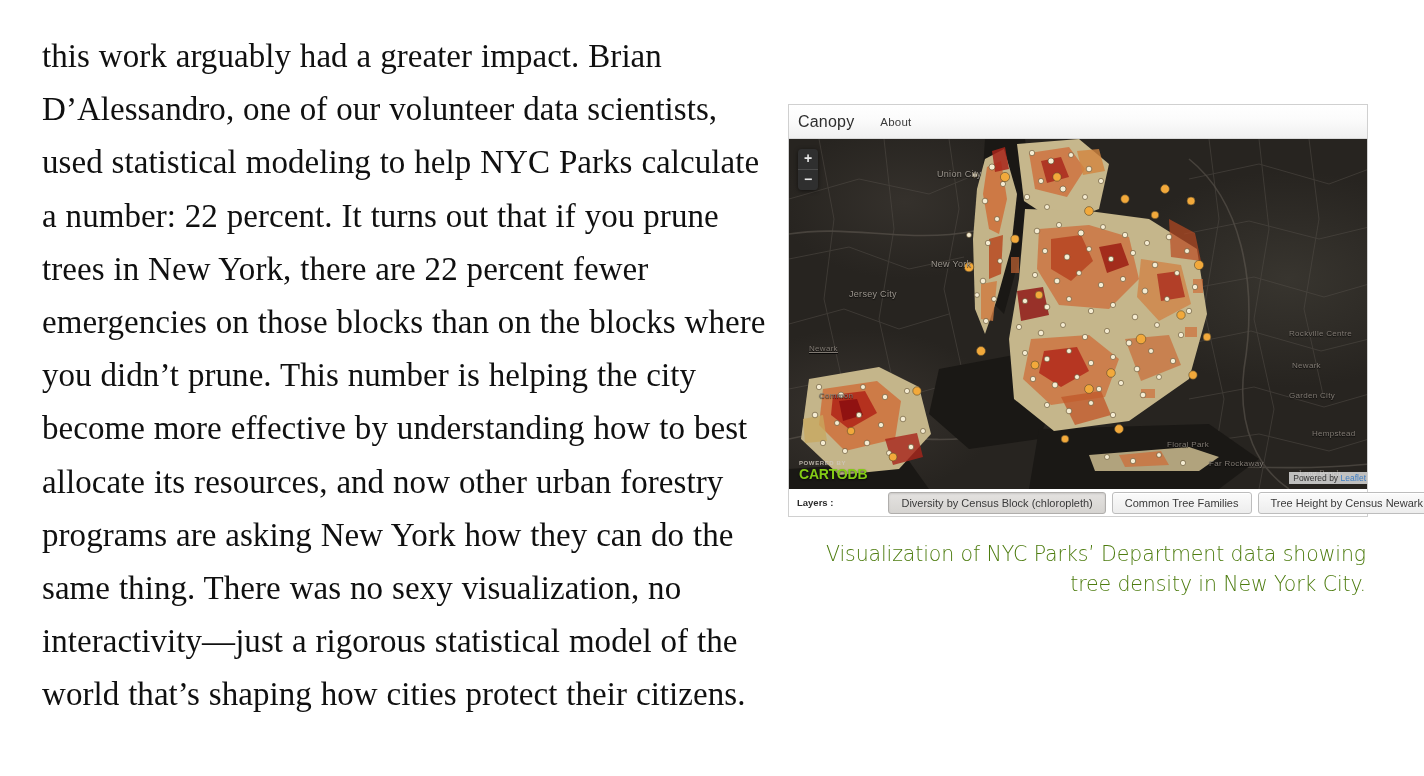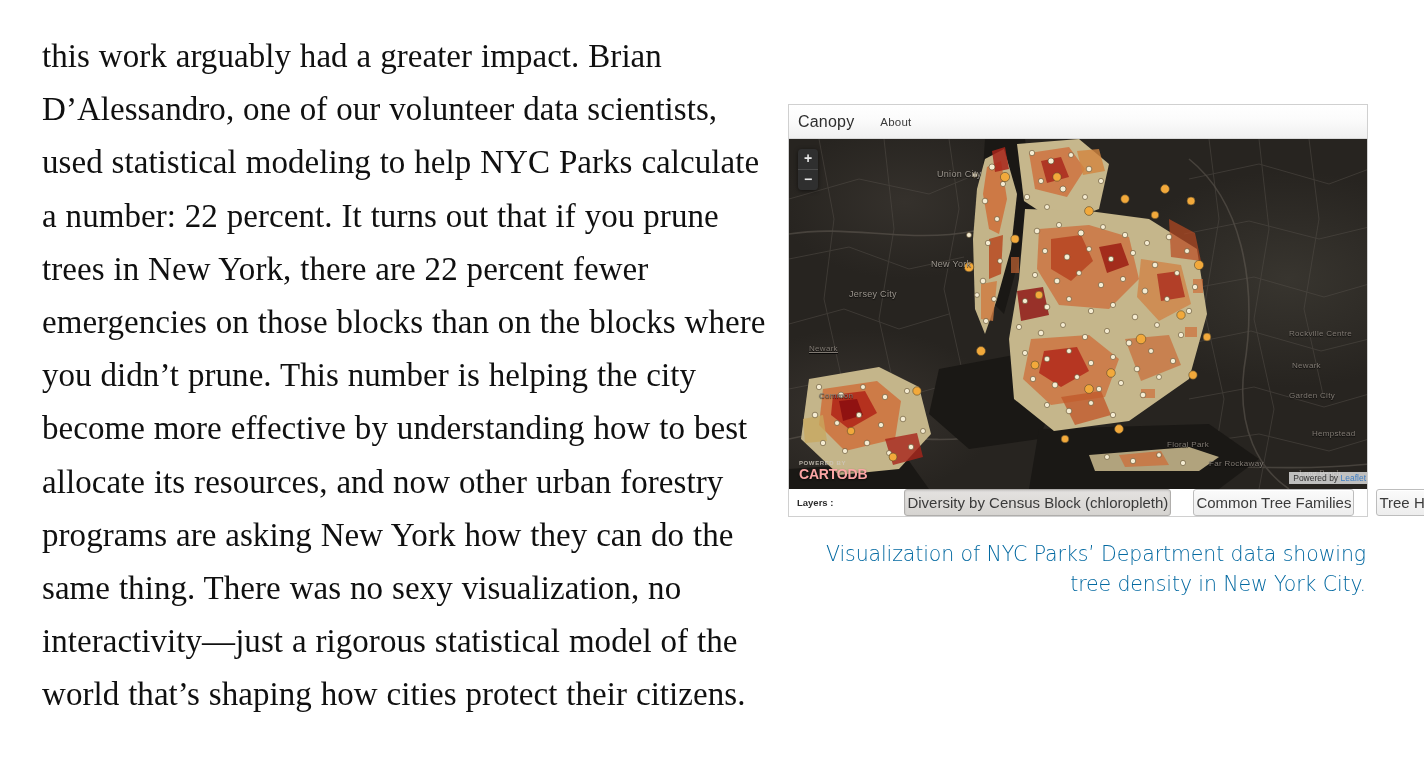--- a/index.html
+++ b/index.html
@@ -152,21 +152,21 @@
     font-size: 6px;
     color: #cfc8bd;
     letter-spacing: 0.6px;
     font-weight: 700;
     opacity: 0.85;
     display: block;
     margin-bottom: 1px;
   }
   #cartodb-wordmark {
     font-size: 14px;
-    color: #fca5a5;
+    color: #84cc16;
     font-weight: 700;
     letter-spacing: -0.2px;
     display: block;
     text-shadow: 0 1px 2px rgba(0,0,0,0.6);
   }
 
   
   #leaflet-attribution {
     position: absolute;
     right: 0;
@@ -194,46 +194,45 @@
     gap: 47px;
   }
   #layers-label {
     font-size: 9.5px;
     font-weight: 700;
     color: #2b2b2b;
     margin-right: 8px;
     white-space: nowrap;
   }
   .layer-btn {
-    font-size: 15px;
+    font-size: 11px;
     color: #3a3a3a;
     border: 1px solid #bdbdbd;
     border-radius: 3px;
-    padding: 4px 2px;
+    padding: 4px 12px;
     margin-right: 6px;
     white-space: nowrap;
     cursor: pointer;
     background: linear-gradient(to bottom, #fbfbfb 0%, #ededed 100%);
     box-shadow: inset 0 1px 0 rgba(255,255,255,0.9);
-    margin-left: 16px;
   }
   .layer-btn.active {
     background: linear-gradient(to bottom, #e4e2e0 0%, #d6d4d1 100%);
     box-shadow: inset 0 1px 2px rgba(0,0,0,0.12);
     border-color: #b0aeac;
   }
 
   
   #figure-caption {
     margin-top: 22px;
     width: 578px;
     text-align: right;
     font-size: 20.5px;
     line-height: 30px;
-    color: #0369a1;
+    color: #4d7c0f;
     font-family: "DejaVu Sans", sans-serif;
     font-weight: 300;
     letter-spacing: -0.1px;
   }
 </style>
 </head>
 <body>
 
 <div id="article-column">
   <p id="article-paragraph">this work arguably had a greater impact. Brian D’Alessandro, one of our volunteer data scientists, used statistical modeling to help NYC Parks calculate a number: 22 percent. It turns out that if you prune trees in New York, there are 22 percent fewer emergencies on those blocks than on the blocks where you didn’t prune. This number is helping the city become more effective by understanding how to best allocate its resources, and now other urban forestry programs are asking New York how they can do the same thing. There was no sexy visualization, no interactivity—just a rigorous statistical model of the world that’s shaping how cities protect their citizens.</p>

